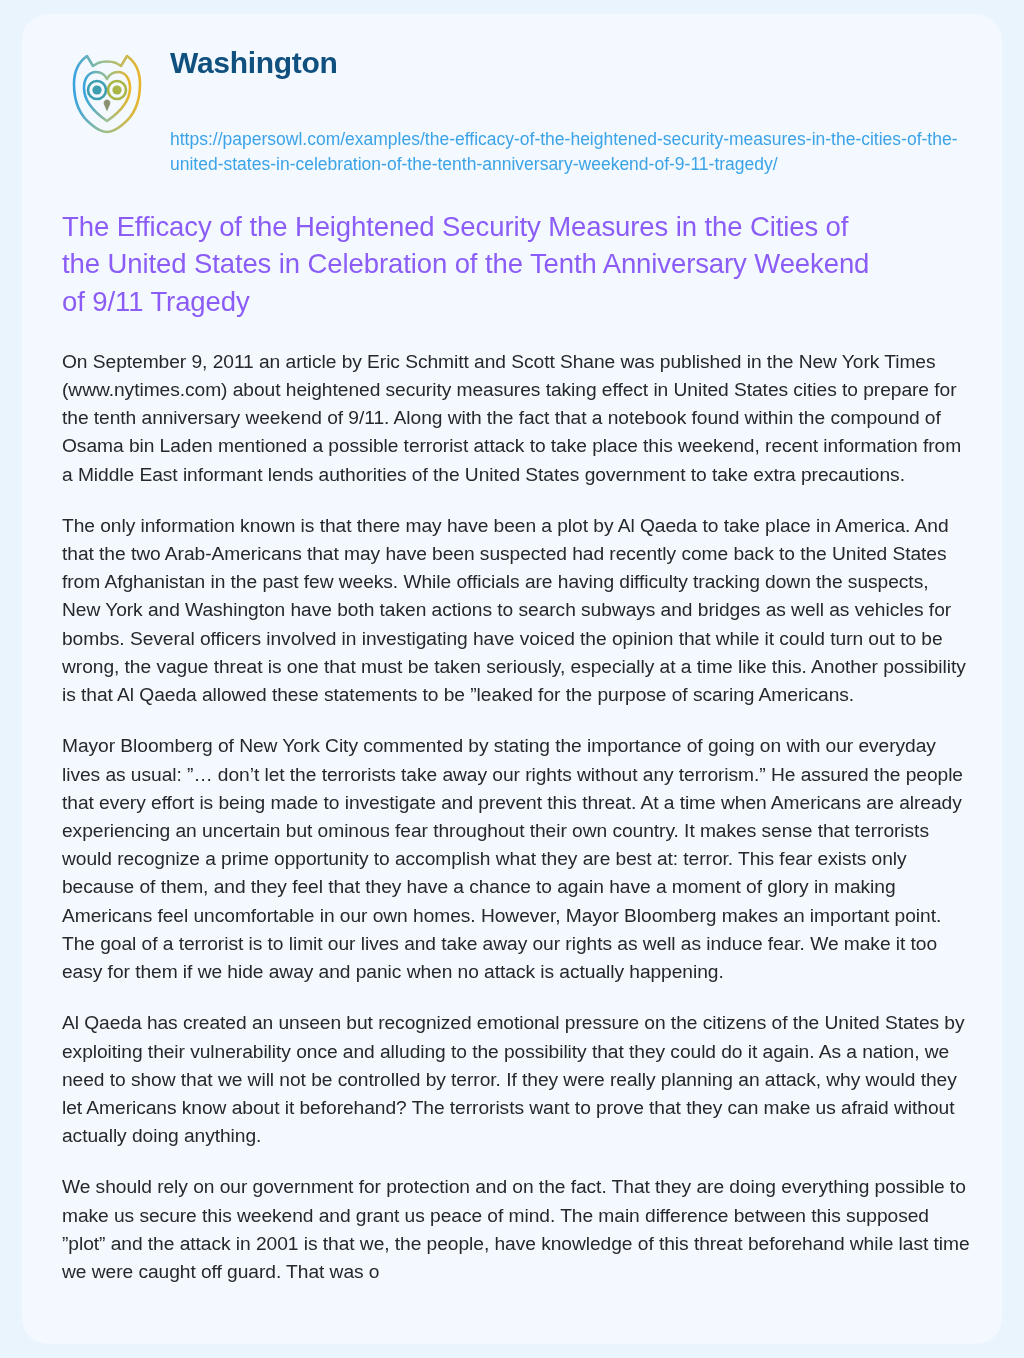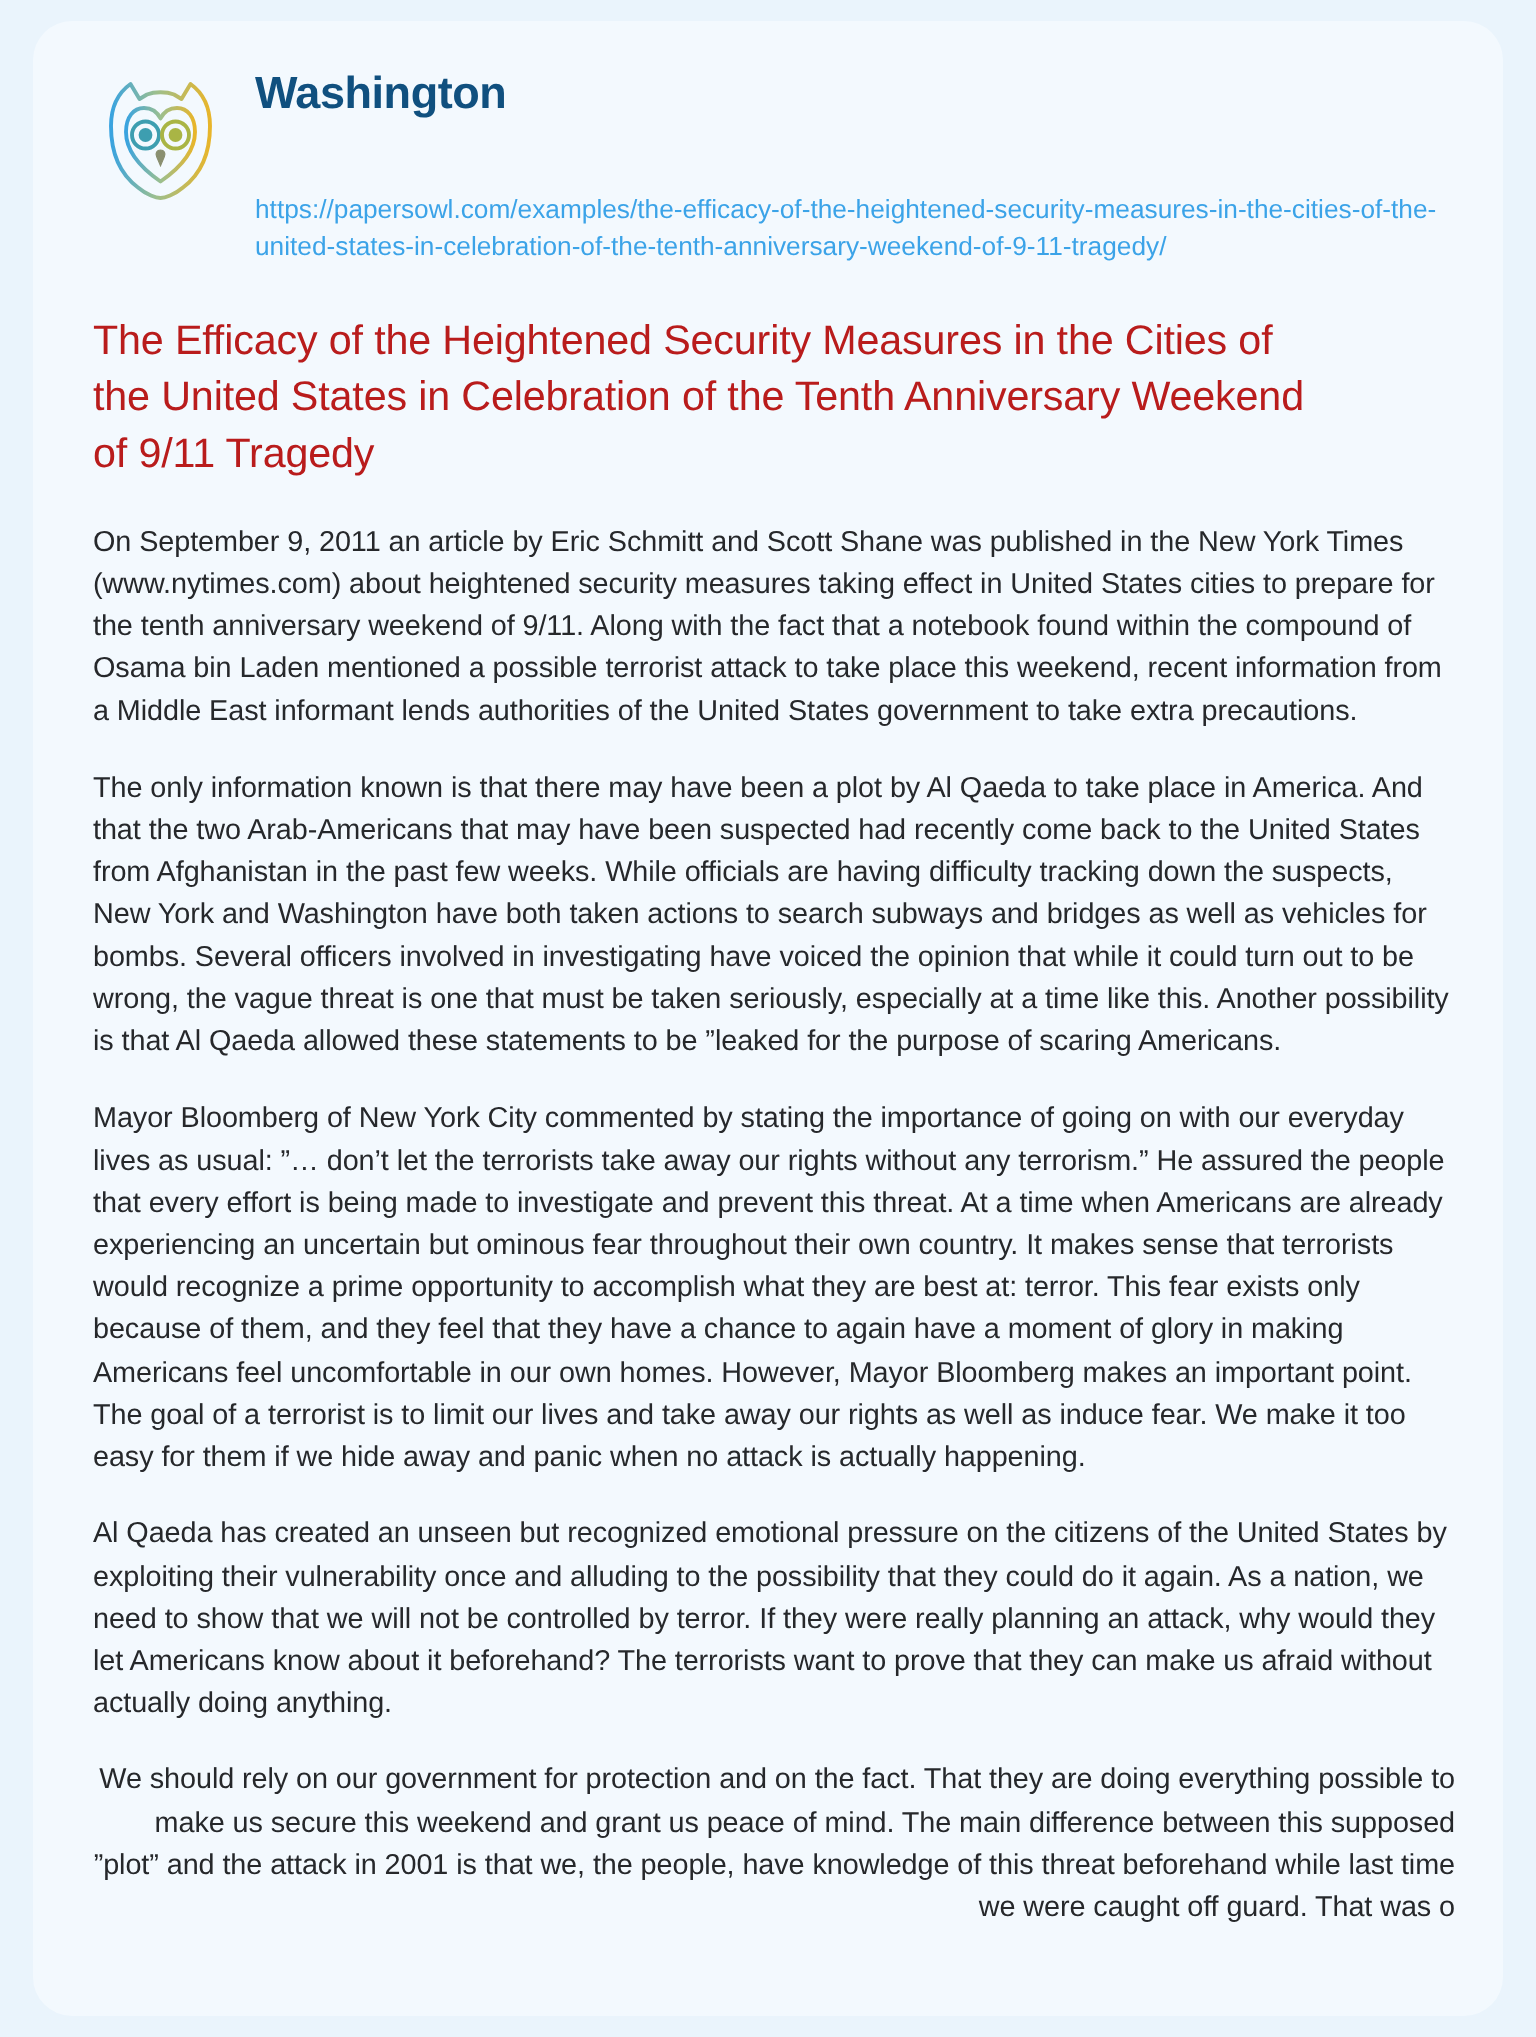--- a/index.html
+++ b/index.html
@@ -64,39 +64,39 @@
     word-break: break-word;
     max-width: 800px;
     margin-top: 48px;
   }
 
   
   .doc-title {
     margin: 31px 0 0 16px;
     font-size: 27.5px;
     line-height: 1.37;
-    color: #b91c1c;
+    color: #8b5cf6;
     font-weight: normal;
     letter-spacing: -0.1px;
     max-width: 820px;
   }
 
   
   .doc-body {
     margin: 27px 0 0 16px;
     max-width: 908px;
   }
   .doc-body p {
     margin: 16px 0 23px 0;
     font-size: 19.2px;
     line-height: 1.47;
     color: #26282b;
     letter-spacing: -0.05px;
   }
-  .doc-body p:last-child { margin-bottom: 0; text-align: right; }
+  .doc-body p:last-child { margin-bottom: 0; }
 </style>
 </head>
 <body>
 
 <div class="page-card">
   <div class="doc-inner">
 
     <div class="doc-header">
 
       <div class="owl-logo">

